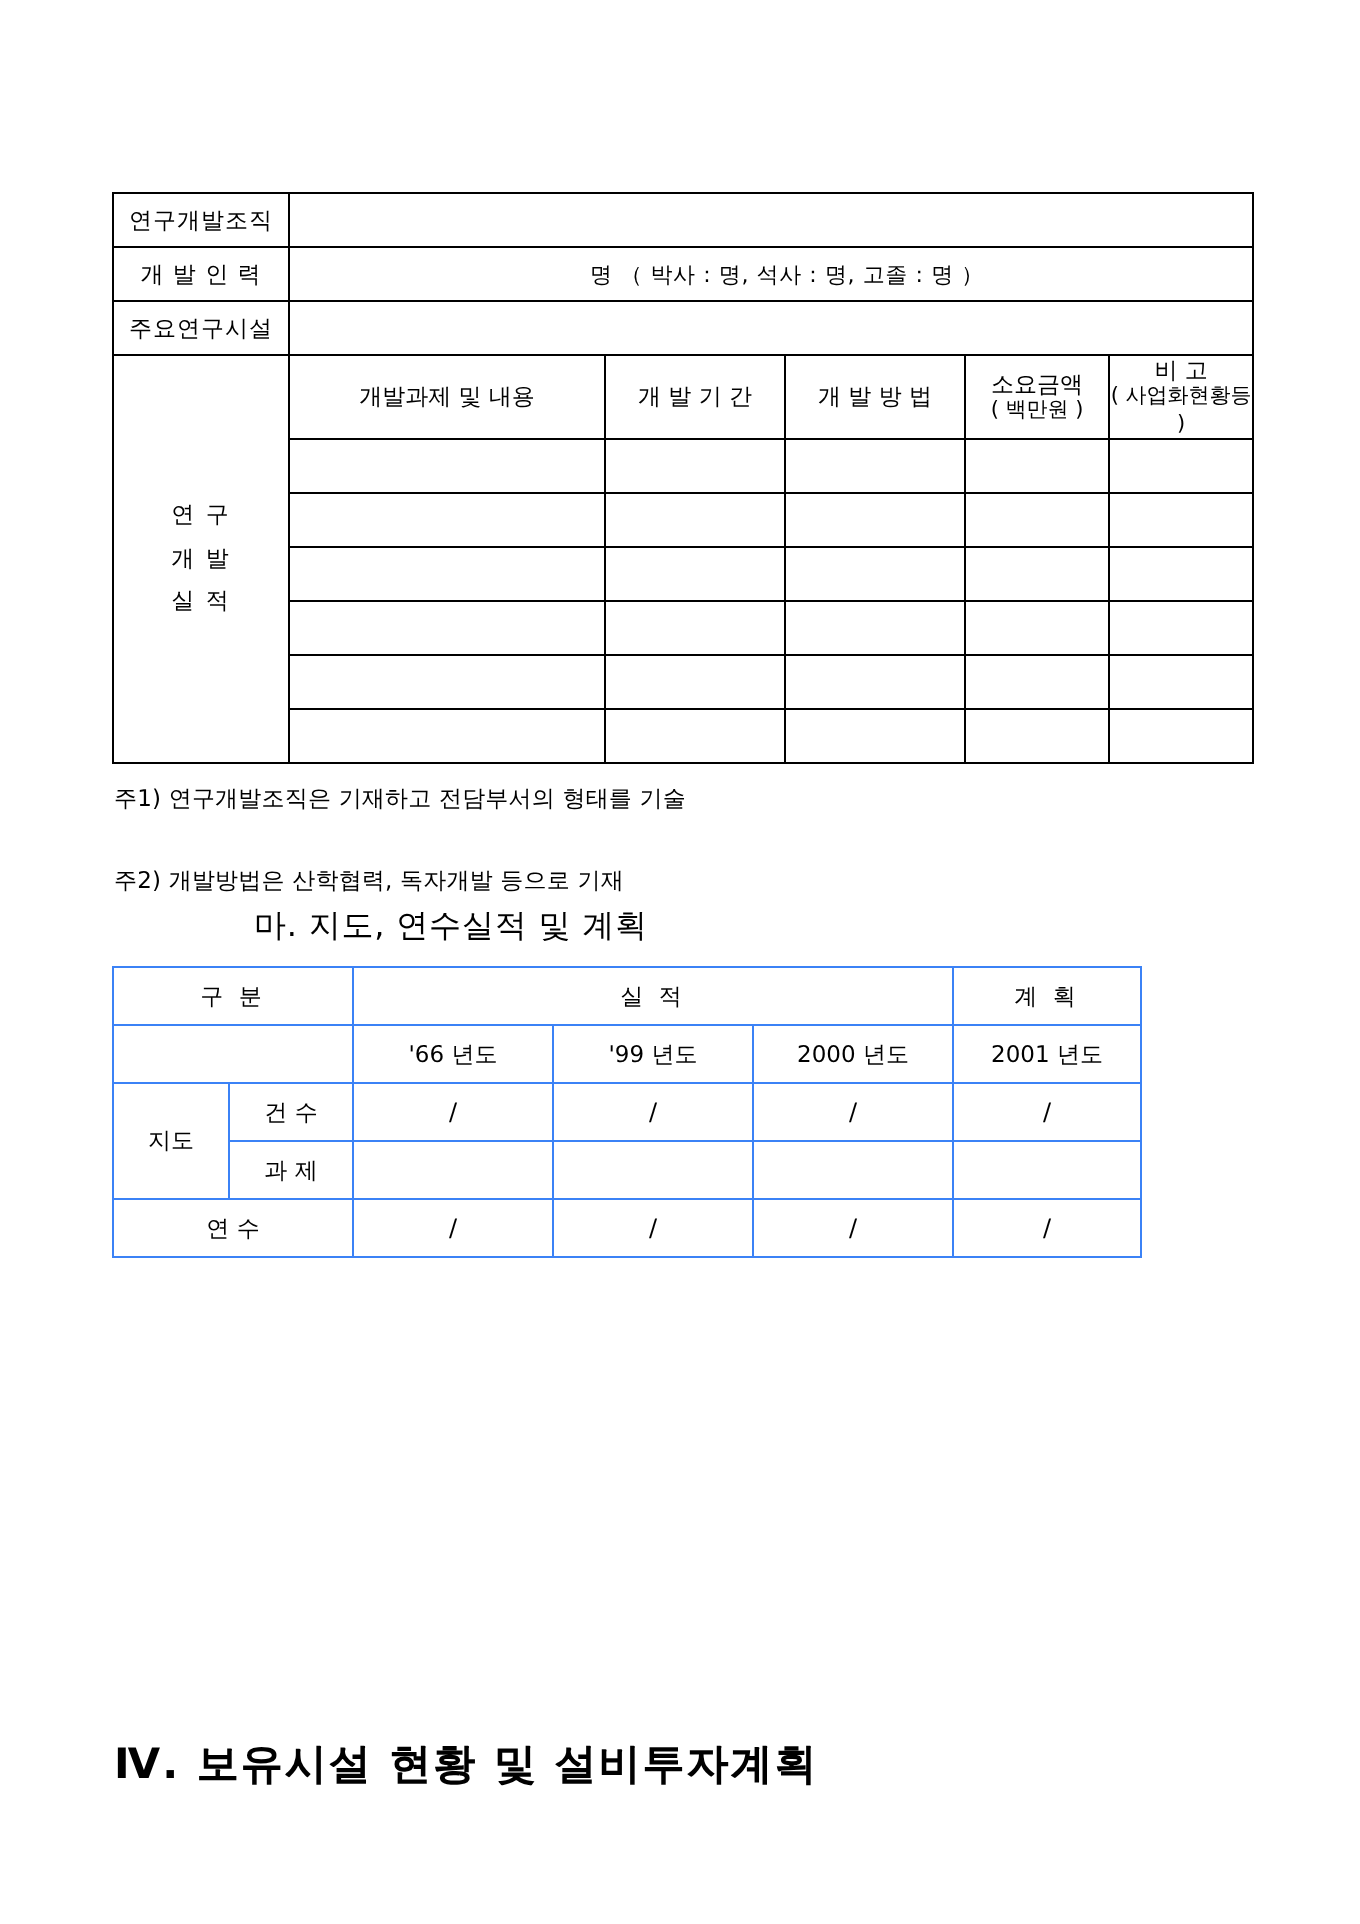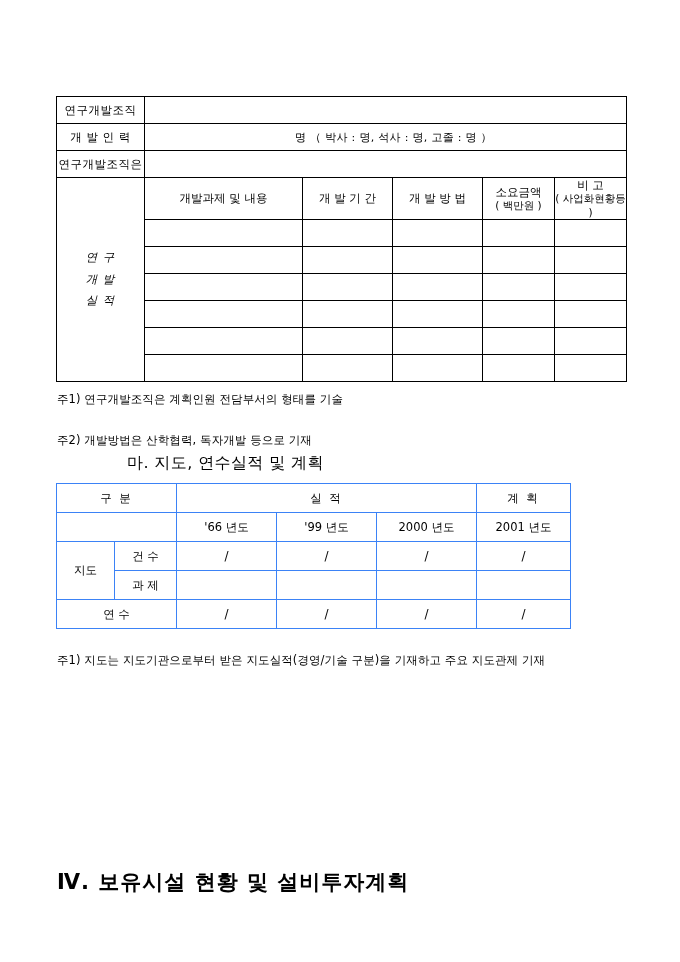--- a/index.html
+++ b/index.html
@@ -59,21 +59,20 @@
     height: 34px;
     line-height: 1.25;
   }
   .sub-head .l1 { display: block; }
   .sub-head .l2 { display: block; font-size: 10.5px; }
   .vert-label {
     text-align: center;
     font-size: 11.5px;
     line-height: 1.85;
     letter-spacing: 1px;
-    font-style: italic;
   }
   .t1 .blank-row td { height: 26px; }
 
   
   .note {
     position: absolute;
     font-size: 11.5px;
     line-height: 1.55;
     letter-spacing: 0.1px;
     white-space: nowrap;
@@ -141,21 +140,21 @@
         <td class="lbl">연구개발조직</td>
         <td colspan="5"></td>
       </tr>
       <tr>
         <td class="lbl">개 발 인 력</td>
         <td colspan="5" class="manpower">
           <div class="manpower-inner">명 （ 박사 :      명, 석사 :       명, 고졸 :     명 ）</div>
         </td>
       </tr>
       <tr>
-        <td class="lbl">연구개발조직은</td>
+        <td class="lbl">주요연구시설</td>
         <td colspan="5"></td>
       </tr>
 
       <tr>
         <td rowspan="7" class="vert-label">
           <span>연 구</span><br>
           <span>개 발</span><br>
           <span>실 적</span>
         </td>
         <td class="sub-head">
@@ -215,21 +214,21 @@
       <tr class="blank-row">
         <td></td>
         <td></td>
         <td></td>
         <td></td>
         <td></td>
       </tr>
     </tbody>
   </table>
 
-  <div class="note" id="note1">주1) 연구개발조직은 계획인원 전담부서의 형태를 기술</div>
+  <div class="note" id="note1">주1) 연구개발조직은 기재하고 전담부서의 형태를 기술</div>
   <div class="note" id="note2">주2) 개발방법은 산학협력, 독자개발 등으로 기재</div>
 
   <div class="sub-title">마. 지도, 연수실적 및 계획</div>
 
   <table class="t2">
     <colgroup>
       <col style="width:58px">
       <col style="width:62px">
       <col style="width:100px">
       <col style="width:100px">
@@ -267,17 +266,16 @@
       <tr>
         <td colspan="2">연      수</td>
         <td class="slash">/</td>
         <td class="slash">/</td>
         <td class="slash">/</td>
         <td class="slash">/</td>
       </tr>
     </tbody>
   </table>
 
-  <div class="note" id="note3">주1) 지도는 지도기관으로부터 받은 지도실적(경영/기술 구분)을 기재하고 주요 지도관제 기재</div>
 
   <div class="roman-title">Ⅳ. 보유시설 현황 및 설비투자계획</div>
 
 </div>
 
 </body></html>

